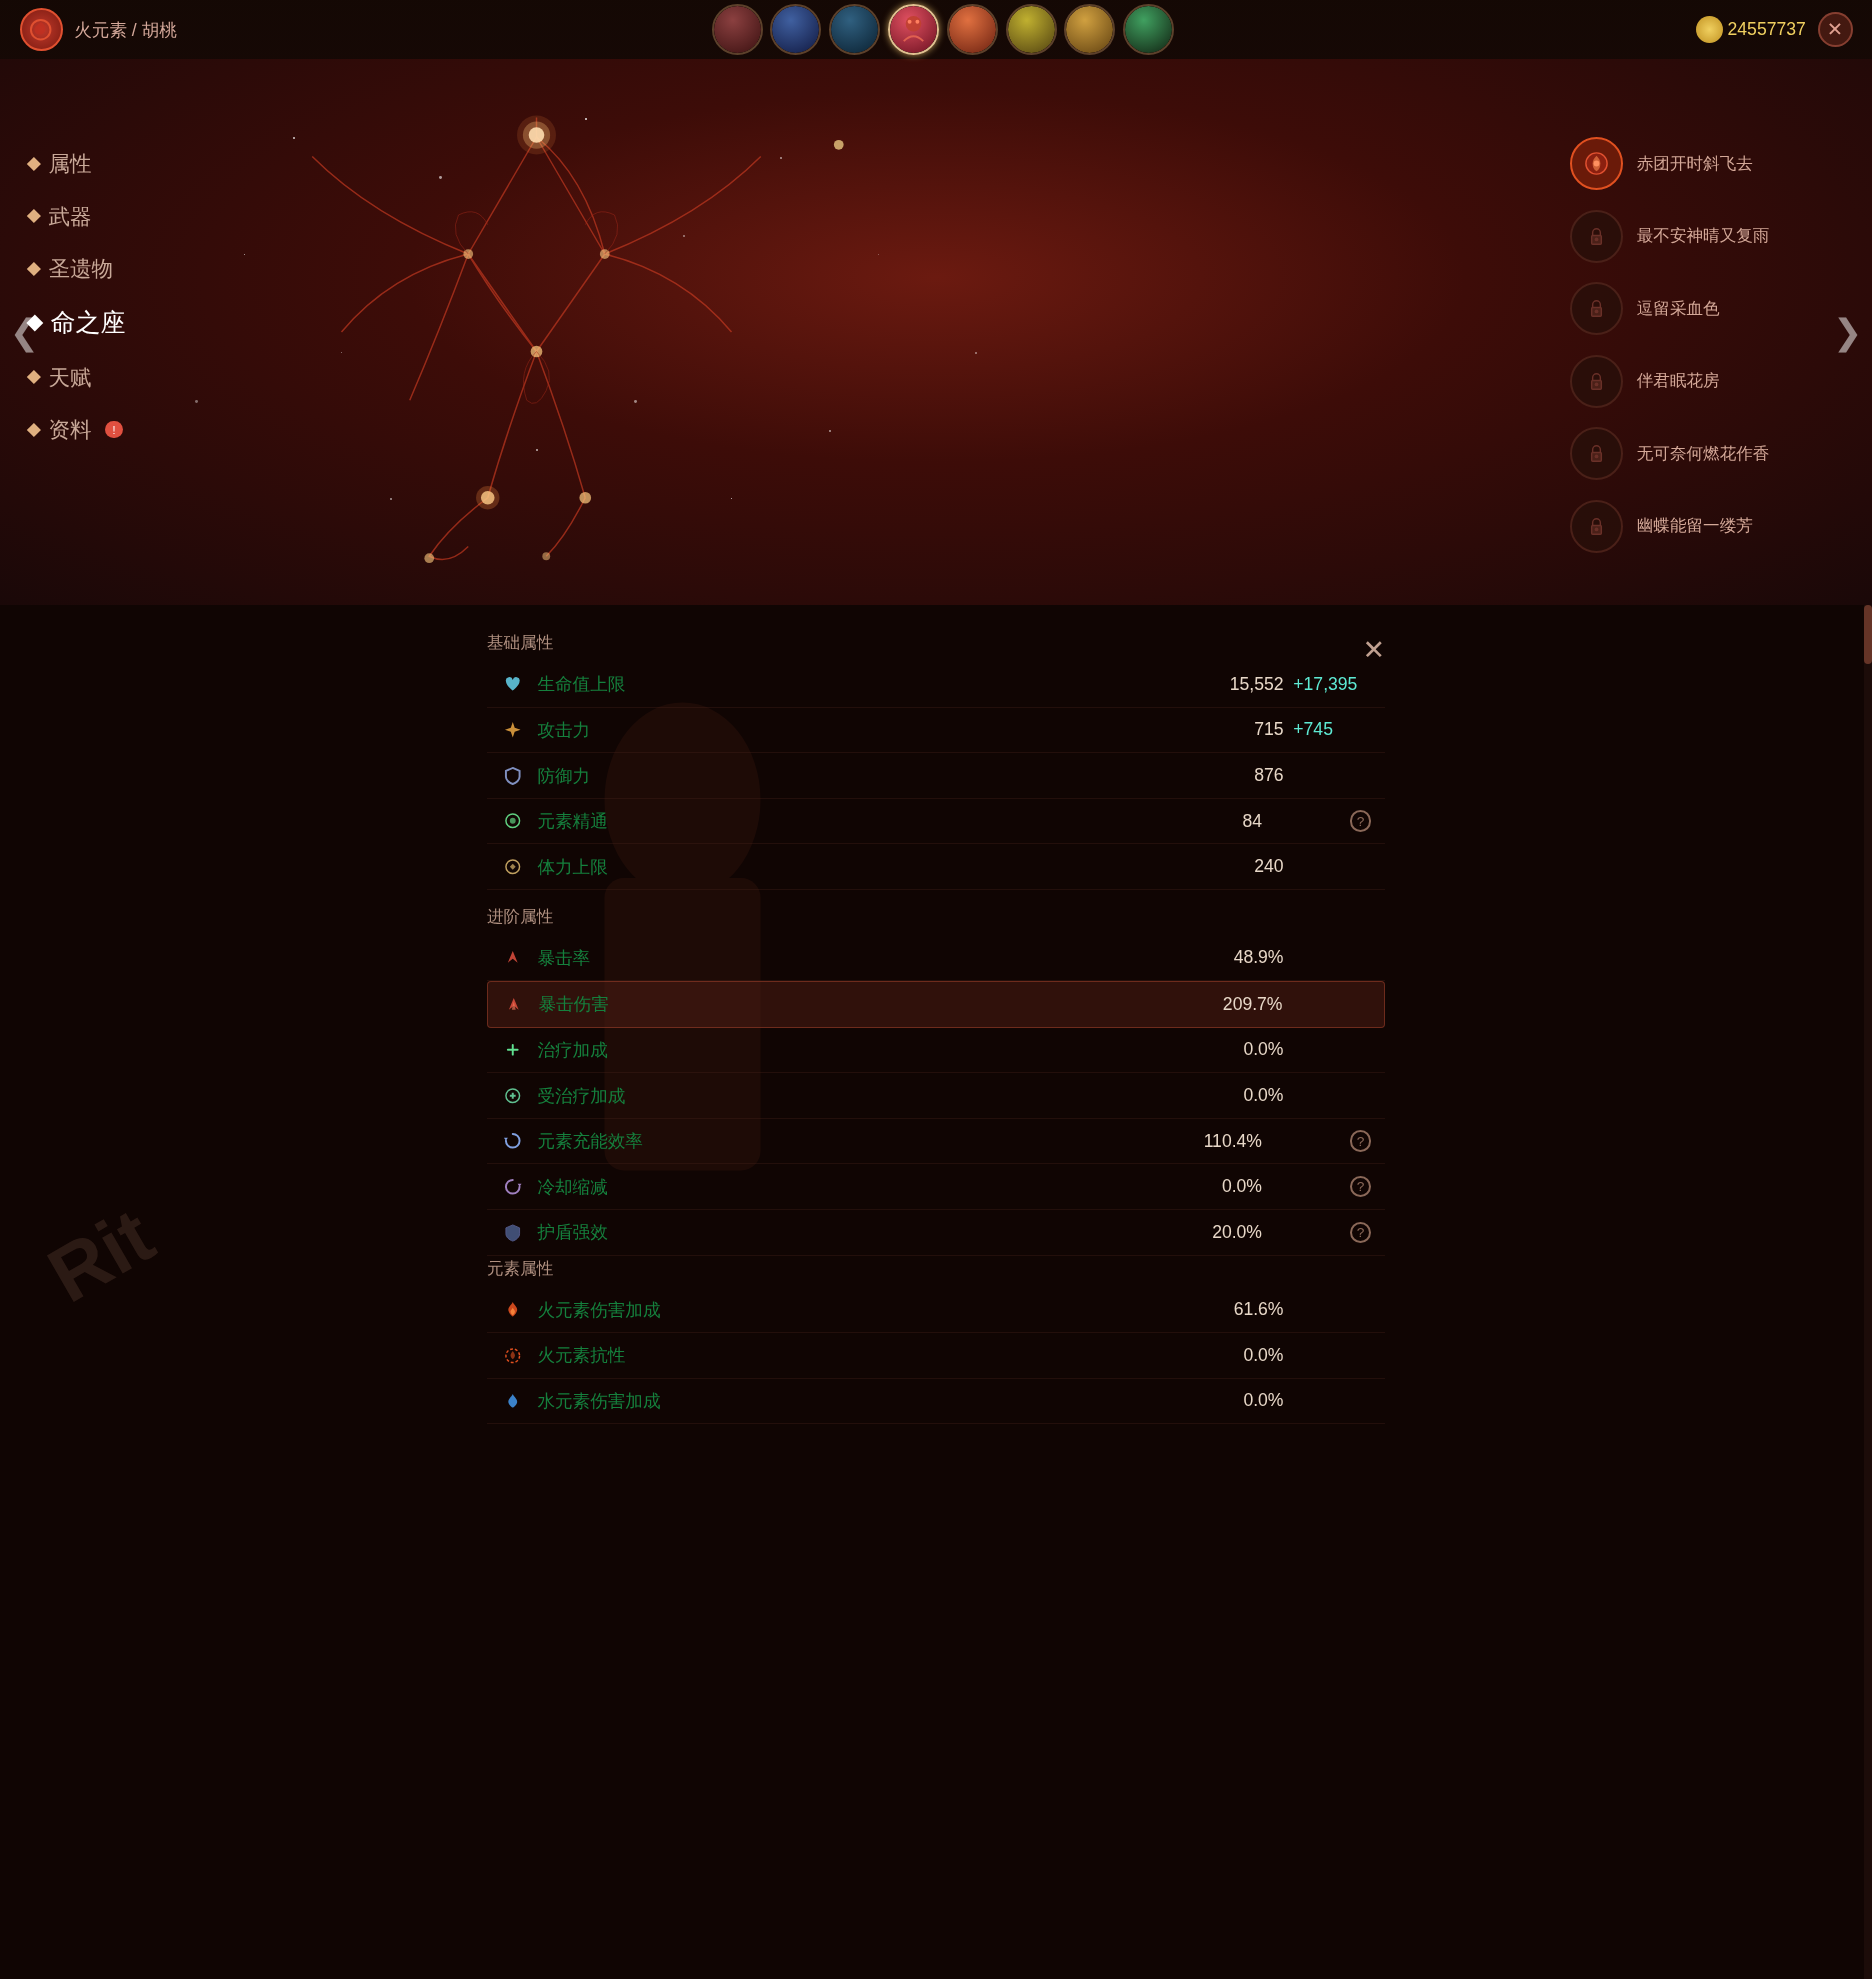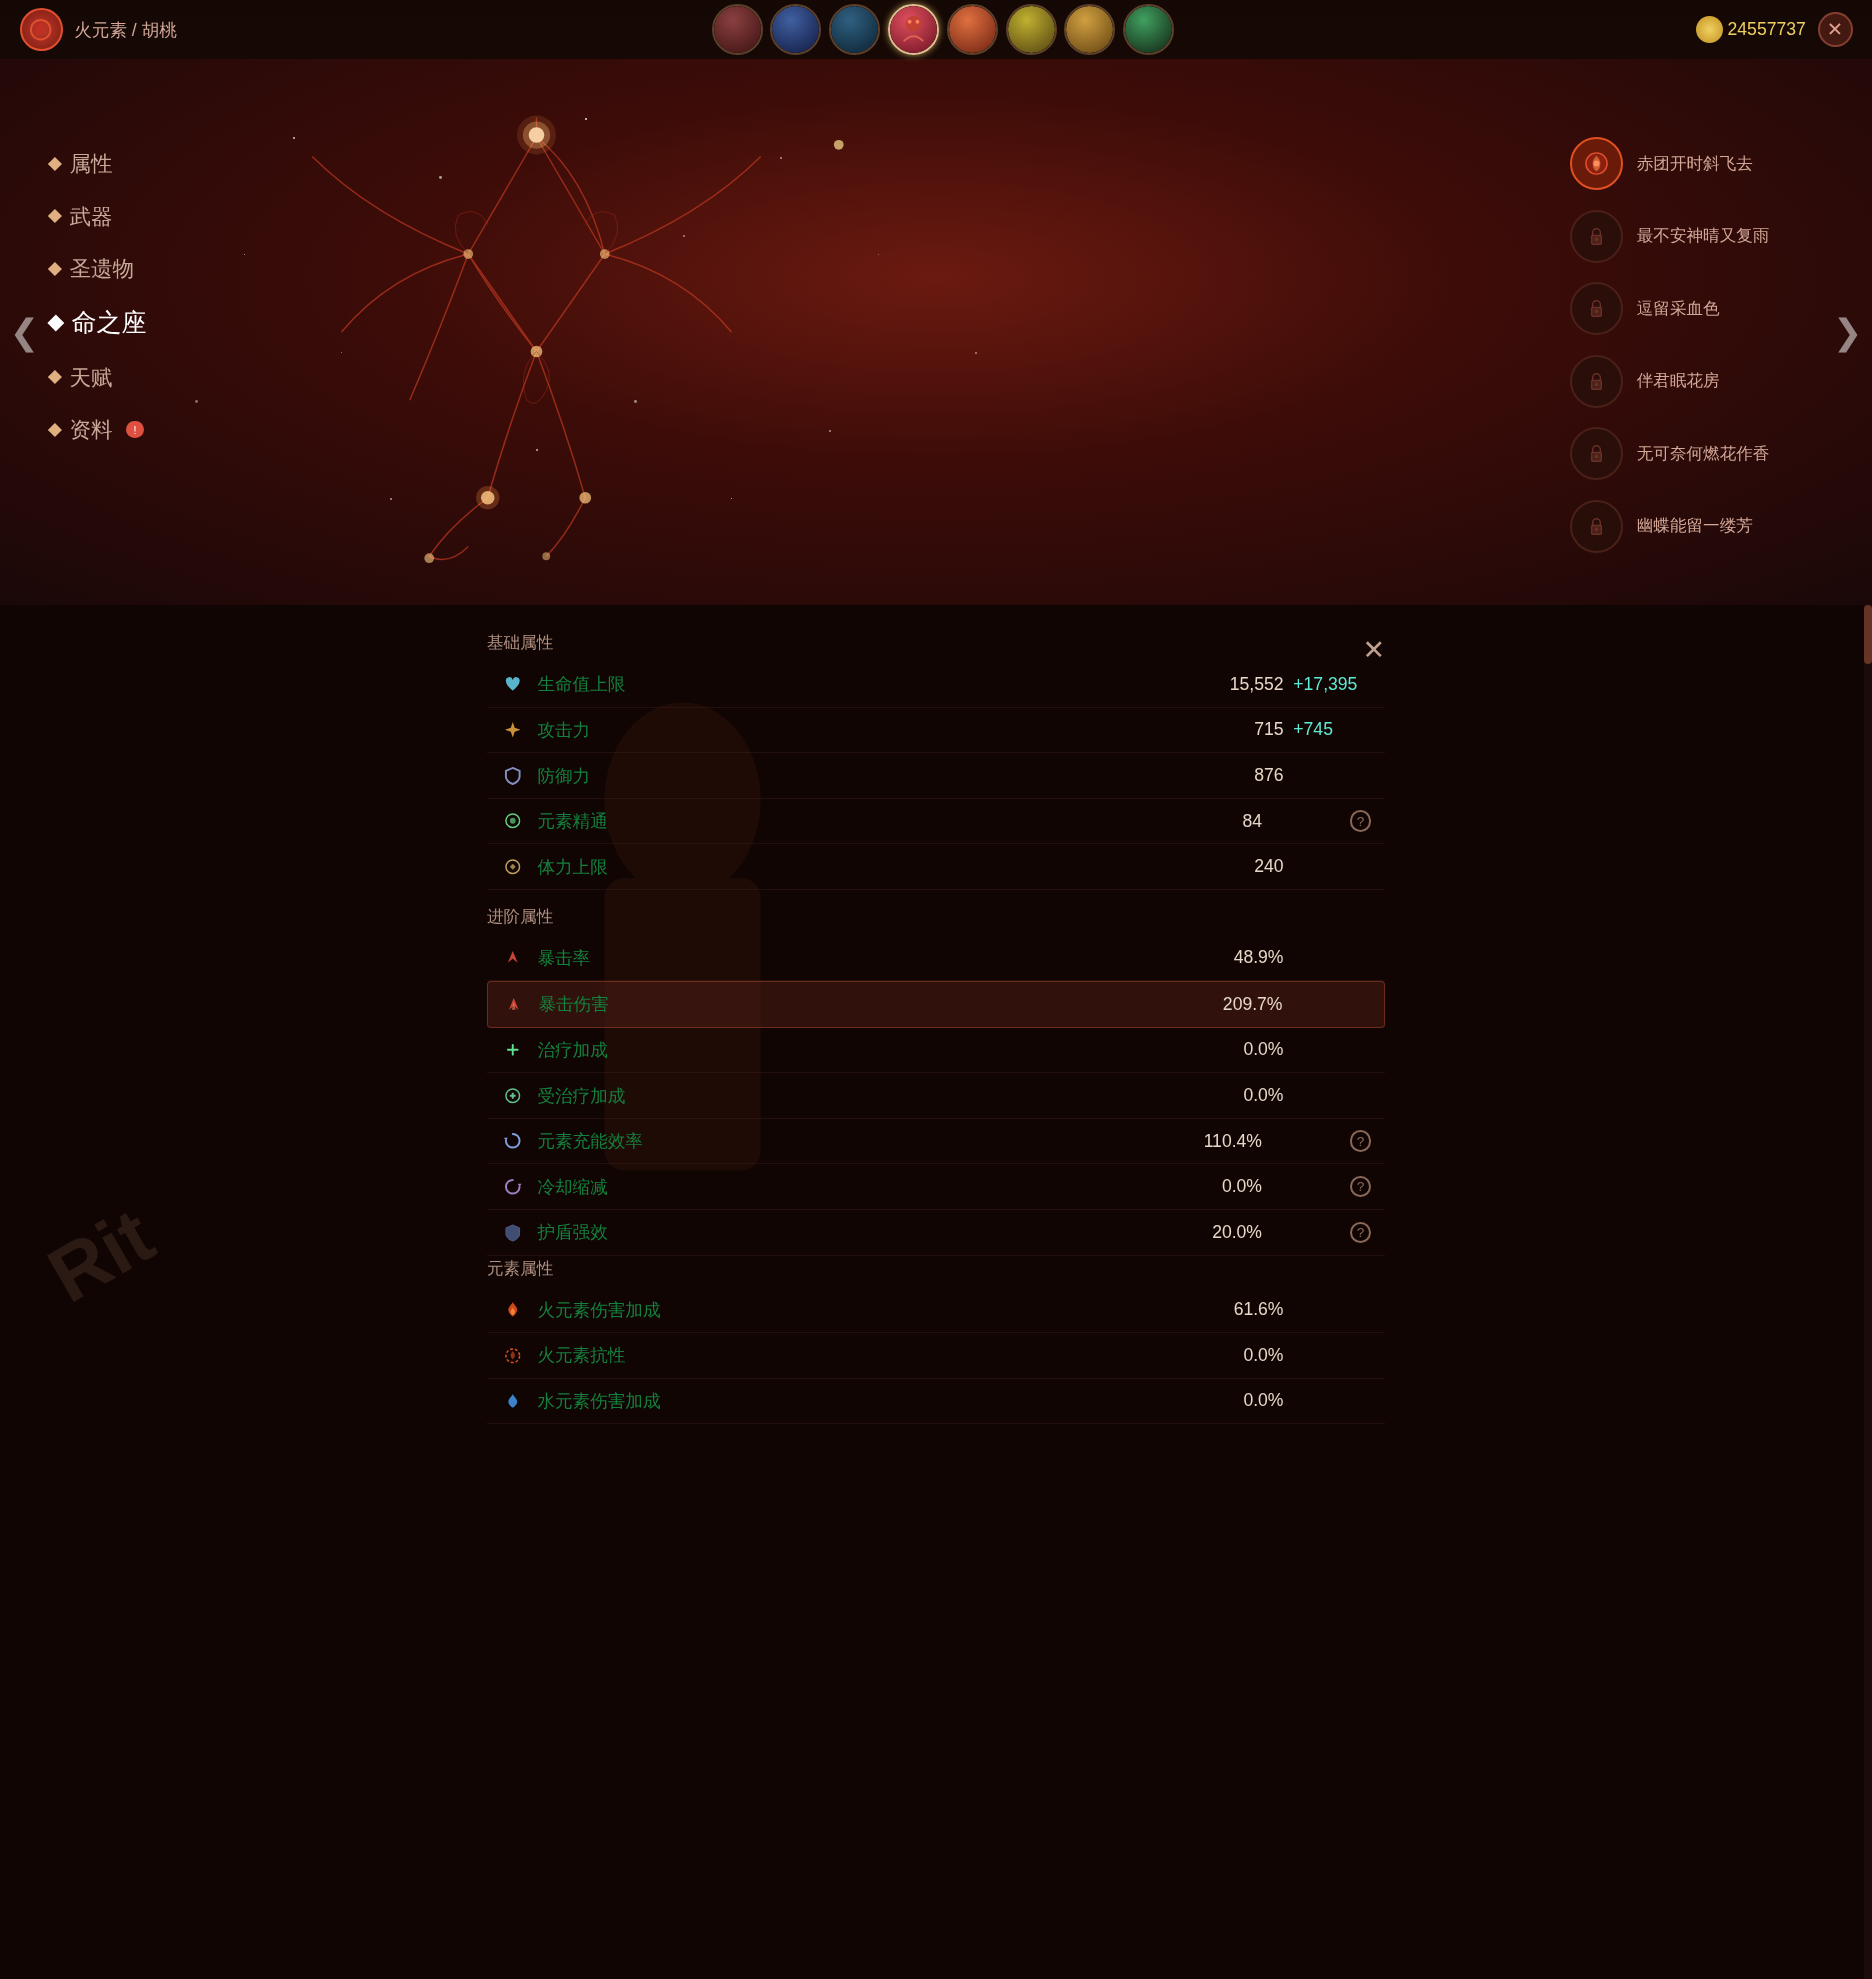--- a/index.html
+++ b/index.html
@@ -88,21 +88,20 @@
       font-size: 19.5px;
     }
 
     
     #sidebar {
       position: absolute;
       left: 0; top: 59px;
       width: 215px;
       padding: 19.5px 0;
       z-index: 50;
-      margin-left: 21px;
     }
     .sidebar-item {
       display: flex;
       align-items: center;
       gap: 9.8px;
       padding: 11.7px 29px;
       color: #c8a898;
       font-size: 21.5px;
       cursor: pointer;
     }

